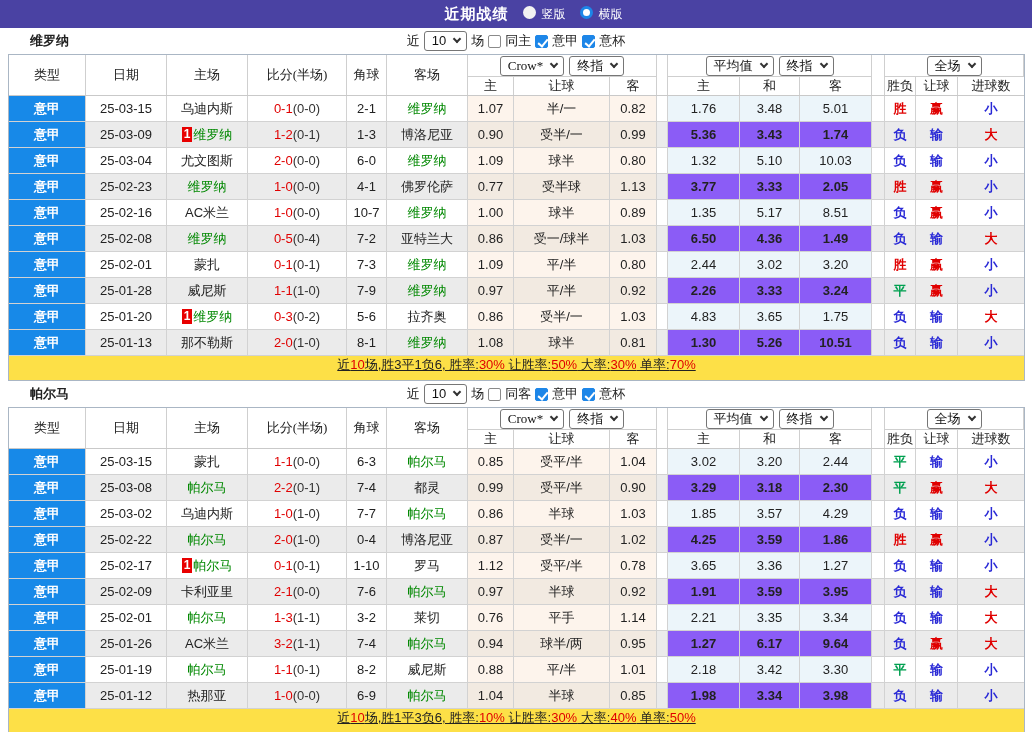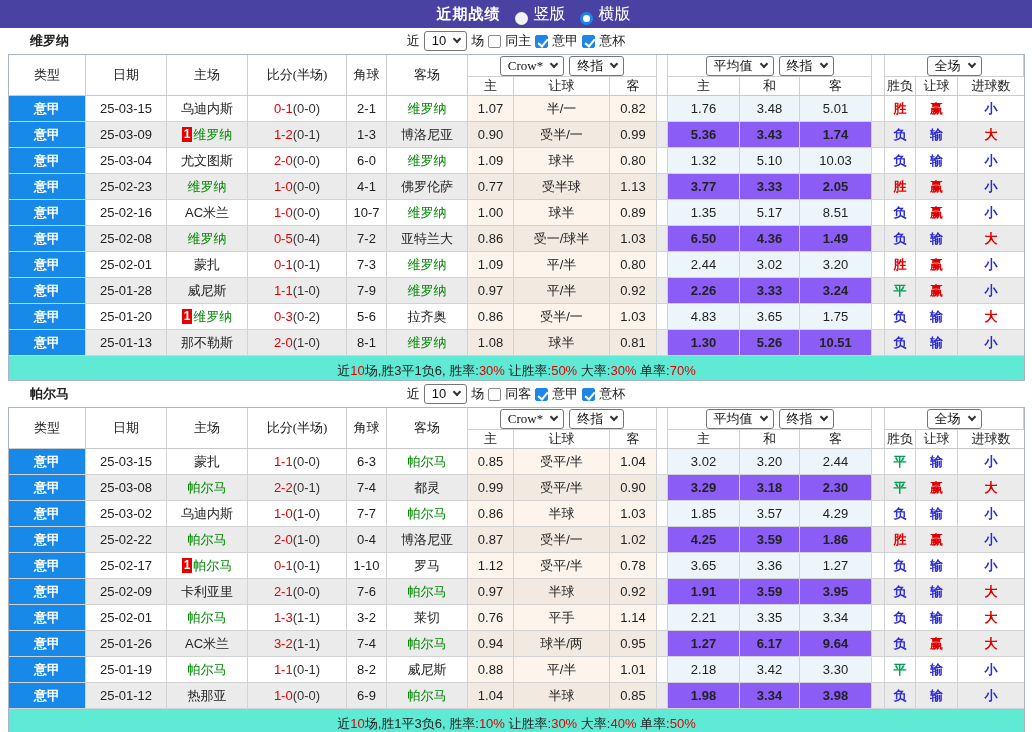--- a/index.html
+++ b/index.html
@@ -2,21 +2,21 @@
 <html><head>
 <meta charset="utf-8">
 <style>
   * { box-sizing: border-box; margin: 0; padding: 0; }
   html,body { width: 1032px; background: #fff; font-family: "Liberation Sans","DejaVu Sans",sans-serif; color:#222; }
   body { height: 732px; overflow: hidden; font-size: 13px; }
 
   
   .titlebar { height: 28px; background: #4a42a3; display: flex; align-items: center; justify-content: center; gap: 14px; color: #fff; }
   .titlebar .title { font-weight: bold; font-size: 15px; letter-spacing: 1px; margin-left: 43px; }
-  .radio-group { display: inline-flex; align-items: flex-end; gap: 6px; font-size: 16px; }
+  .radio-group { display: inline-flex; align-items: flex-start; gap: 6px; font-size: 12px; }
   .radio { width: 13px; height: 13px; border-radius: 50%; background: #f2f2f2; display: inline-block; }
   .radio.checked { background: #fff; border: 3.5px solid #1d86e8; }
   .rlabel { margin-right: 8px; }
 
   
   .filterbar { height: 26px; position: relative; display: flex; align-items: center; background: #fff; }
   .team-name { position: absolute; left: 30px; font-weight: bold; color: #222; }
   .controls { margin: 0 auto; display: inline-flex; align-items: center; gap: 4px; }
   .cb { width: 13px; height: 13px; border: 1px solid #8a8a8a; border-radius: 2px; background: #fff; display: inline-block; position: relative; }
   .cb.checked { background: #1d86e8; border-color: #1d86e8; }
@@ -59,21 +59,21 @@
   .ht { color: #333; }
   .badge1 { display: none; background: #e80000; color: #fff; font-size: 12px; font-weight: bold; line-height: 15px; padding: 0 2px; margin-right: 1px; }
   .badge1.show { display: inline-block; }
   .out { font-weight: bold; }
   .t-win { color: #e00000; }
   .t-draw { color: #00a050; }
   .t-lose { color: #2929d6; }
   .t-big { color: #e00000; }
   .t-small { color: #2929d6; }
 
-  .summary { height: 24px; display: flex; align-items: flex-end; justify-content: center; background: #5eead4; }
+  .summary { height: 24px; display: flex; align-items: flex-start; justify-content: center; background: #fde047; text-decoration: underline; }
   .summary .red { color: #e00000; }
 </style>
 </head>
 <body>
 
 <div class="titlebar">
   <span class="title">近期战绩</span>
   <span class="radio-group">
     <span class="radio"></span>
     <span class="rlabel">竖版</span>

